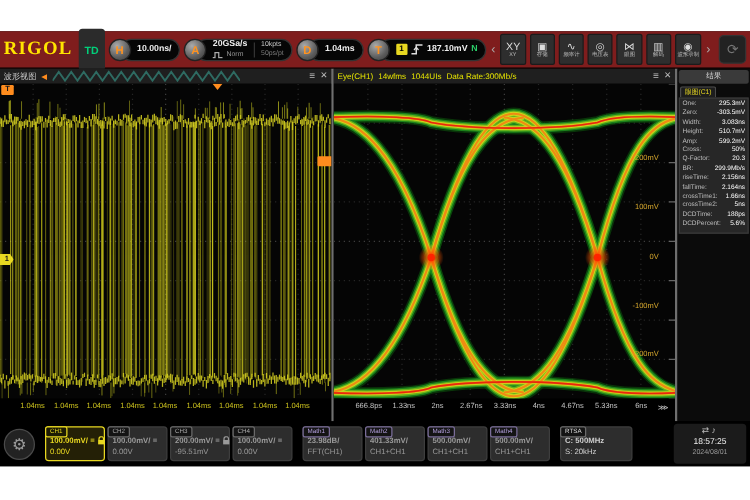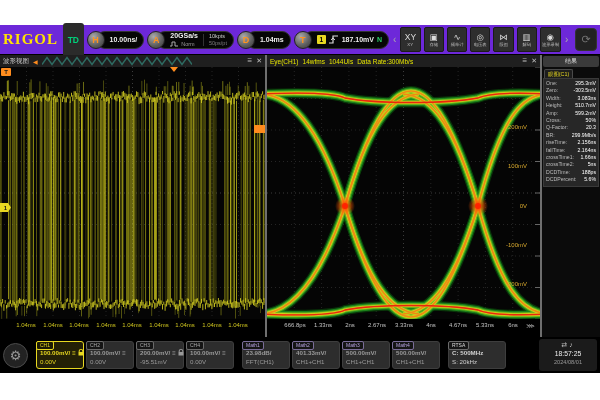--- a/index.html
+++ b/index.html
@@ -1,21 +1,21 @@
 <!DOCTYPE html>
 <html><head>
 <meta charset="utf-8">
 <style>
   html,body{margin:0;padding:0;background:#fff;}
   *{box-sizing:border-box;font-family:"Liberation Sans",sans-serif;}
   .canvas{position:relative;width:600px;height:400px;background:#fff;overflow:hidden;}
   .ui{position:absolute;left:0;top:25px;width:600px;height:348px;background:#000;}
 
   
-  .topbar{position:absolute;left:0;top:0;width:600px;height:30px;background:#6d28d9;display:flex;align-items:center;padding:0 3px;gap:3px;border-bottom:1px solid #000;}
+  .topbar{position:absolute;left:0;top:0;width:600px;height:30px;background:#7f1d1d;display:flex;align-items:center;padding:0 3px;gap:3px;border-bottom:1px solid #000;}
   .logo{color:#ffe400;font-weight:bold;font-size:15px;letter-spacing:1px;font-family:"Liberation Serif",serif;margin-right:2px;}
   .tdbox{background:#2b2b2b;border-radius:3px;width:26px;height:34px;display:flex;align-items:center;justify-content:center;color:#00d07a;font-weight:bold;font-size:8.5px;}
   .cgrp{display:flex;align-items:center;}
   .cbtn{width:18px;height:18px;border-radius:50%;background:radial-gradient(circle at 35% 30%,#ababab,#5c5c5c 60%,#383838);border:1px solid #222;color:#ff9320;font-weight:bold;font-size:9px;display:flex;align-items:center;justify-content:center;z-index:2;}
   .pill{margin-left:-9px;padding:0 6px 0 13px;background:#060606;border:1px solid #333;border-radius:9px;height:18px;display:flex;align-items:center;gap:3px;font-size:7px;color:#ddd;}
   .pill .big{font-size:7px;color:#eee;font-weight:bold;}
   .acol{display:flex;flex-direction:column;line-height:8px;}
   .acol .sub{display:flex;align-items:center;gap:2px;color:#999;font-size:5.5px;}
   .adiv{width:1px;height:12px;background:#333;margin:0 2px;}
   .acol2{display:flex;flex-direction:column;line-height:7px;text-align:left;}

